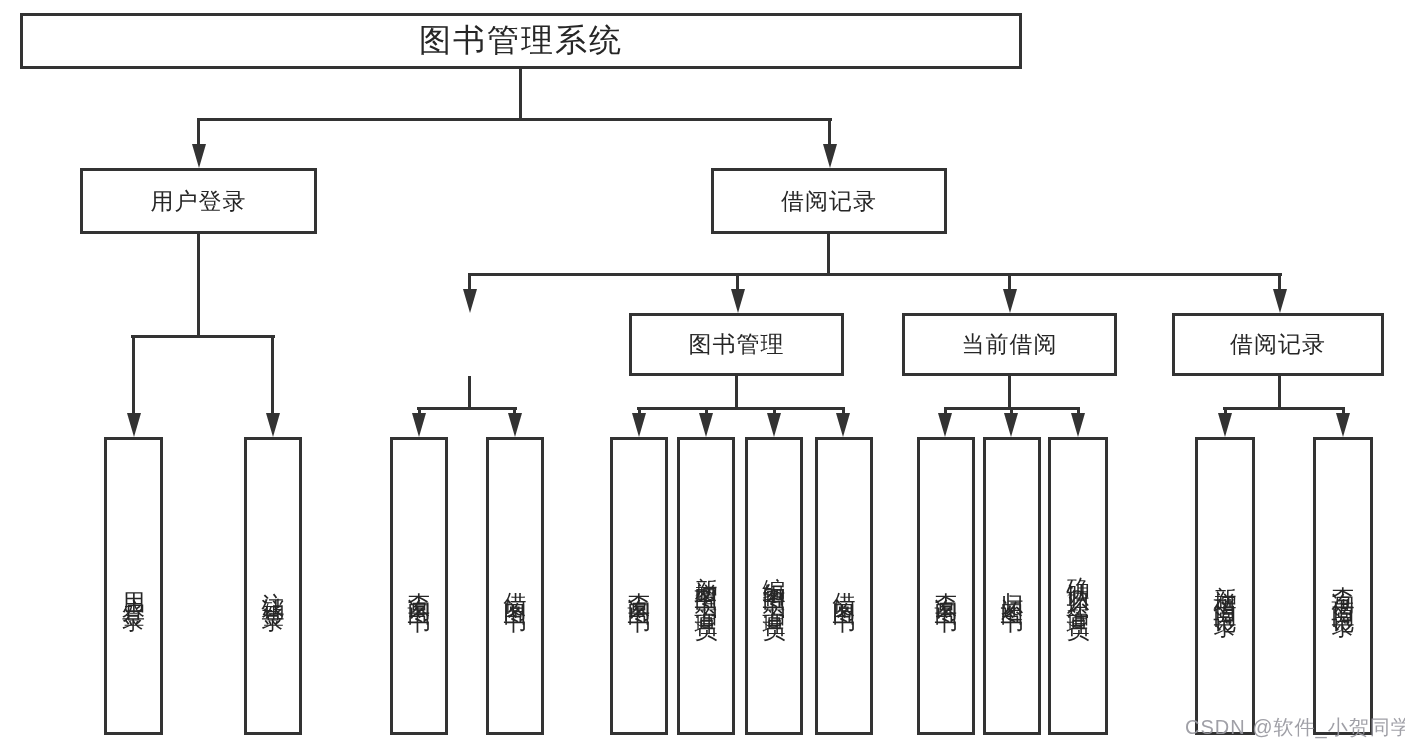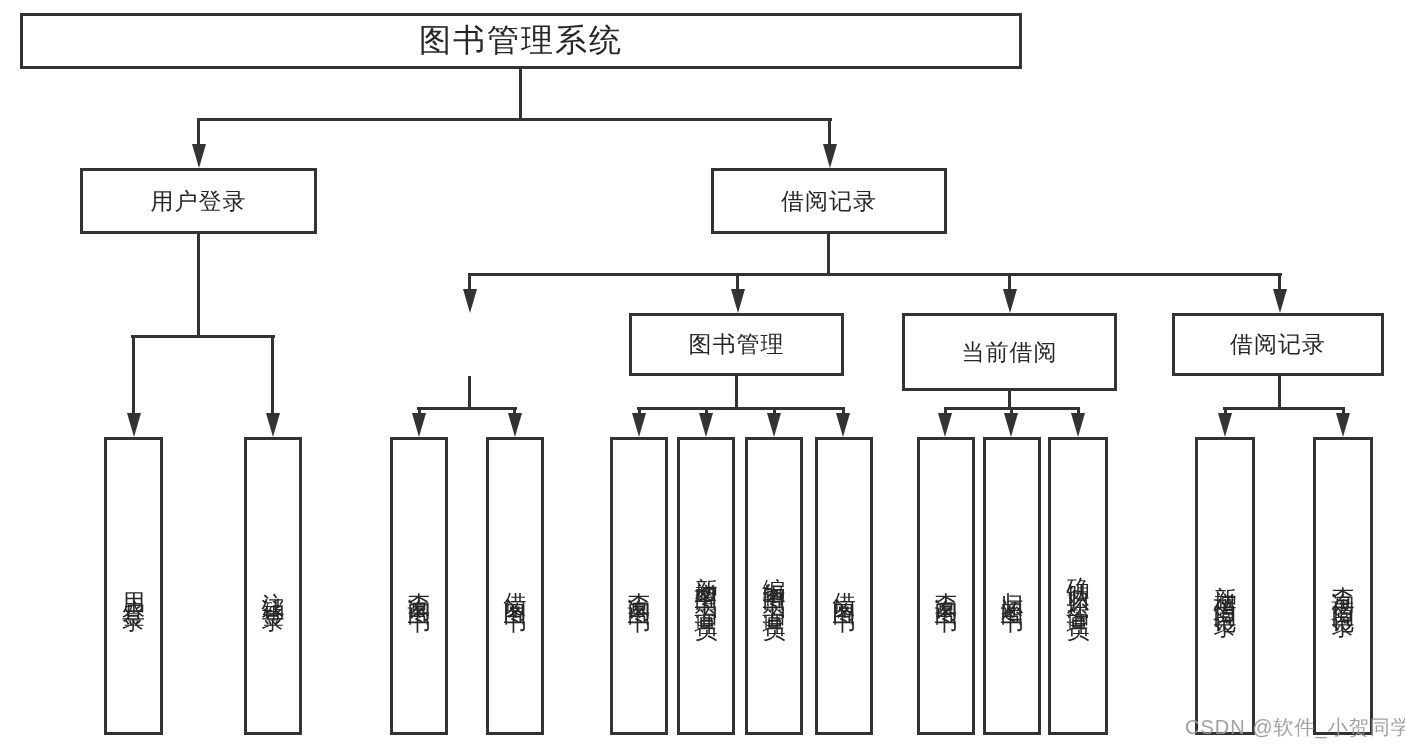--- a/index.html
+++ b/index.html
@@ -114,21 +114,21 @@
   <div class="ah" style="left:1218px;top:413px"></div>
   <div class="cv" style="left:1342px;top:407px;height:10px"></div>
   <div class="ah" style="left:1336px;top:413px"></div>
 
   <div class="node root" style="left:20px;top:13px;width:1002px;height:56px">图书管理系统</div>
 
   <div class="node" style="left:80px;top:168px;width:237px;height:66px">用户登录</div>
   <div class="node" style="left:711px;top:168px;width:236px;height:66px">借阅记录</div>
 
   <div class="node" style="left:629px;top:313px;width:215px;height:63px">图书管理</div>
-  <div class="node" style="left:902px;top:313px;width:215px;height:78px">当前借阅</div>
+  <div class="node" style="left:902px;top:313px;width:215px;height:63px">当前借阅</div>
   <div class="node" style="left:1172px;top:313px;width:212px;height:63px">借阅记录</div>
 
   <div class="node leaf" style="left:104px;top:437px;width:59px;height:298px">
     <span class="vtext">用户登录</span>
   </div>
   <div class="node leaf" style="left:244px;top:437px;width:58px;height:298px">
     <span class="vtext">注销登录</span>
   </div>
 
   <div class="node leaf" style="left:390px;top:437px;width:58px;height:298px">

